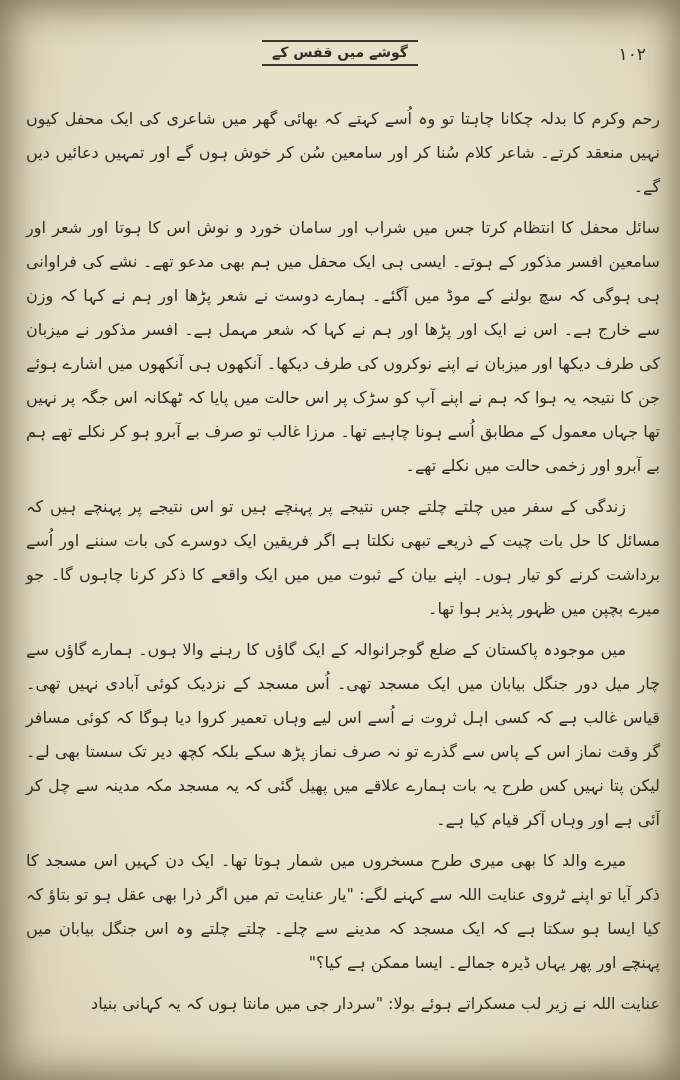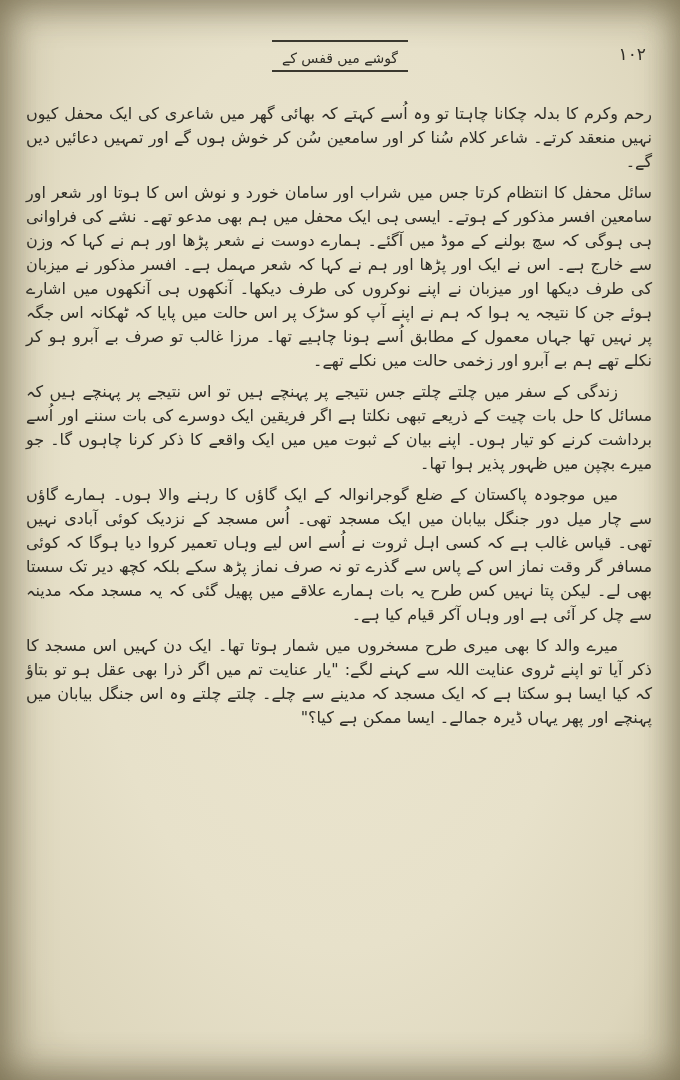--- a/index.html
+++ b/index.html
@@ -30,45 +30,45 @@
     right: 0;
     height: 40px;
   }
   .running-title {
     text-align: center;
     direction: rtl;
   }
   .running-title .title-text {
     display: inline-block;
     font-size: 14px;
-    font-weight: normal;
+    font-weight: bold;
     letter-spacing: 0.5px;
-    padding: 8px 10px 4px 10px;
+    padding: 2px 10px 4px 10px;
     border-top: 2px solid #3a382f;
     border-bottom: 2px solid #3a382f;
     color: #2f2d26;
   }
   .page-number {
     position: absolute;
     top: 4px;
     right: 34px;
     font-size: 17px;
     font-weight: normal;
     direction: rtl;
     color: #2f2d26;
   }
   .body-text {
     position: absolute;
     top: 102px;
-    right: 28px;
+    right: 20px;
     left: 26px;
     direction: rtl;
     text-align: justify;
     font-size: 16px;
-    line-height: 24px;
+    line-height: 34px;
     color: #302e27;
   }
   .body-text p {
     margin: 0 0 7px 0;
     padding: 0;
   }
   .body-text p.indent {
     text-indent: 34px;
   }
 </style>
@@ -83,15 +83,16 @@
     </div>
     <div class="page-number">۱۰۲</div>
   </div>
 
   <div class="body-text">
     <p>رحم وکرم کا بدلہ چکانا چاہتا تو وہ اُسے کہتے کہ بھائی گھر میں شاعری کی ایک محفل کیوں نہیں منعقد کرتے۔ شاعر کلام سُنا کر اور سامعین سُن کر خوش ہوں گے اور تمہیں دعائیں دیں گے۔</p>
     <p>سائل محفل کا انتظام کرتا جس میں شراب اور سامان خورد و نوش اس کا ہوتا اور شعر اور سامعین افسر مذکور کے ہوتے۔ ایسی ہی ایک محفل میں ہم بھی مدعو تھے۔ نشے کی فراوانی ہی ہوگی کہ سچ بولنے کے موڈ میں آگئے۔ ہمارے دوست نے شعر پڑھا اور ہم نے کہا کہ وزن سے خارج ہے۔ اس نے ایک اور پڑھا اور ہم نے کہا کہ شعر مہمل ہے۔ افسر مذکور نے میزبان کی طرف دیکھا اور میزبان نے اپنے نوکروں کی طرف دیکھا۔ آنکھوں ہی آنکھوں میں اشارے ہوئے جن کا نتیجہ یہ ہوا کہ ہم نے اپنے آپ کو سڑک پر اس حالت میں پایا کہ ٹھکانہ اس جگہ پر نہیں تھا جہاں معمول کے مطابق اُسے ہونا چاہیے تھا۔ مرزا غالب تو صرف بے آبرو ہو کر نکلے تھے ہم بے آبرو اور زخمی حالت میں نکلے تھے۔</p>
     <p class="indent">زندگی کے سفر میں چلتے چلتے جس نتیجے پر پہنچے ہیں تو اس نتیجے پر پہنچے ہیں کہ مسائل کا حل بات چیت کے ذریعے تبھی نکلتا ہے اگر فریقین ایک دوسرے کی بات سننے اور اُسے برداشت کرنے کو تیار ہوں۔ اپنے بیان کے ثبوت میں میں ایک واقعے کا ذکر کرنا چاہوں گا۔ جو میرے بچپن میں ظہور پذیر ہوا تھا۔</p>
     <p class="indent">میں موجودہ پاکستان کے ضلع گوجرانوالہ کے ایک گاؤں کا رہنے والا ہوں۔ ہمارے گاؤں سے چار میل دور جنگل بیابان میں ایک مسجد تھی۔ اُس مسجد کے نزدیک کوئی آبادی نہیں تھی۔ قیاس غالب ہے کہ کسی اہل ثروت نے اُسے اس لیے وہاں تعمیر کروا دیا ہوگا کہ کوئی مسافر گر وقت نماز اس کے پاس سے گذرے تو نہ صرف نماز پڑھ سکے بلکہ کچھ دیر تک سستا بھی لے۔ لیکن پتا نہیں کس طرح یہ بات ہمارے علاقے میں پھیل گئی کہ یہ مسجد مکہ مدینہ سے چل کر آئی ہے اور وہاں آکر قیام کیا ہے۔</p>
     <p class="indent">میرے والد کا بھی میری طرح مسخروں میں شمار ہوتا تھا۔ ایک دن کہیں اس مسجد کا ذکر آیا تو اپنے ٹروی عنایت اللہ سے کہنے لگے: "یار عنایت تم میں اگر ذرا بھی عقل ہو تو بتاؤ کہ کیا ایسا ہو سکتا ہے کہ ایک مسجد کہ مدینے سے چلے۔ چلتے چلتے وہ اس جنگل بیابان میں پہنچے اور پھر یہاں ڈیرہ جمالے۔ ایسا ممکن ہے کیا؟"</p>
+    <p>عنایت اللہ نے زیر لب مسکراتے ہوئے بولا: "سردار جی میں مانتا ہوں کہ یہ کہانی بنیاد</p>
   </div>
 
 </div>
 
 </body></html>

